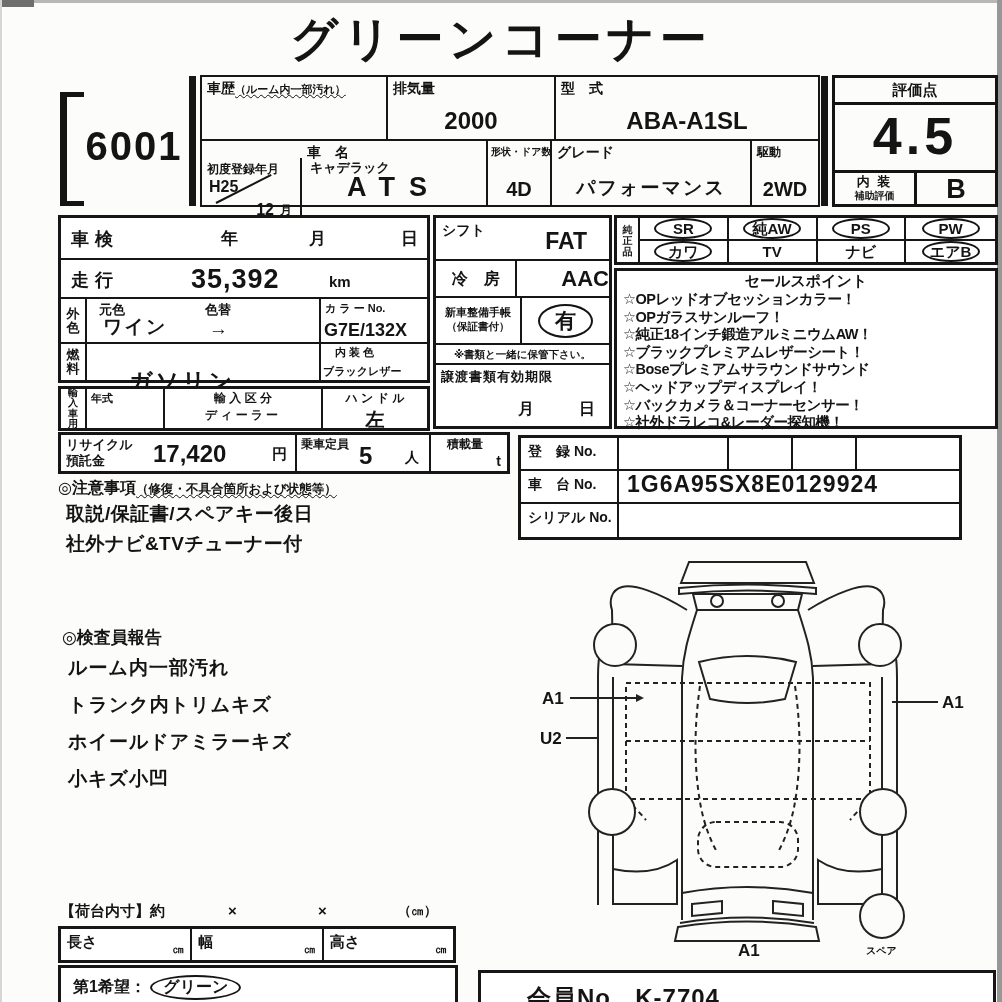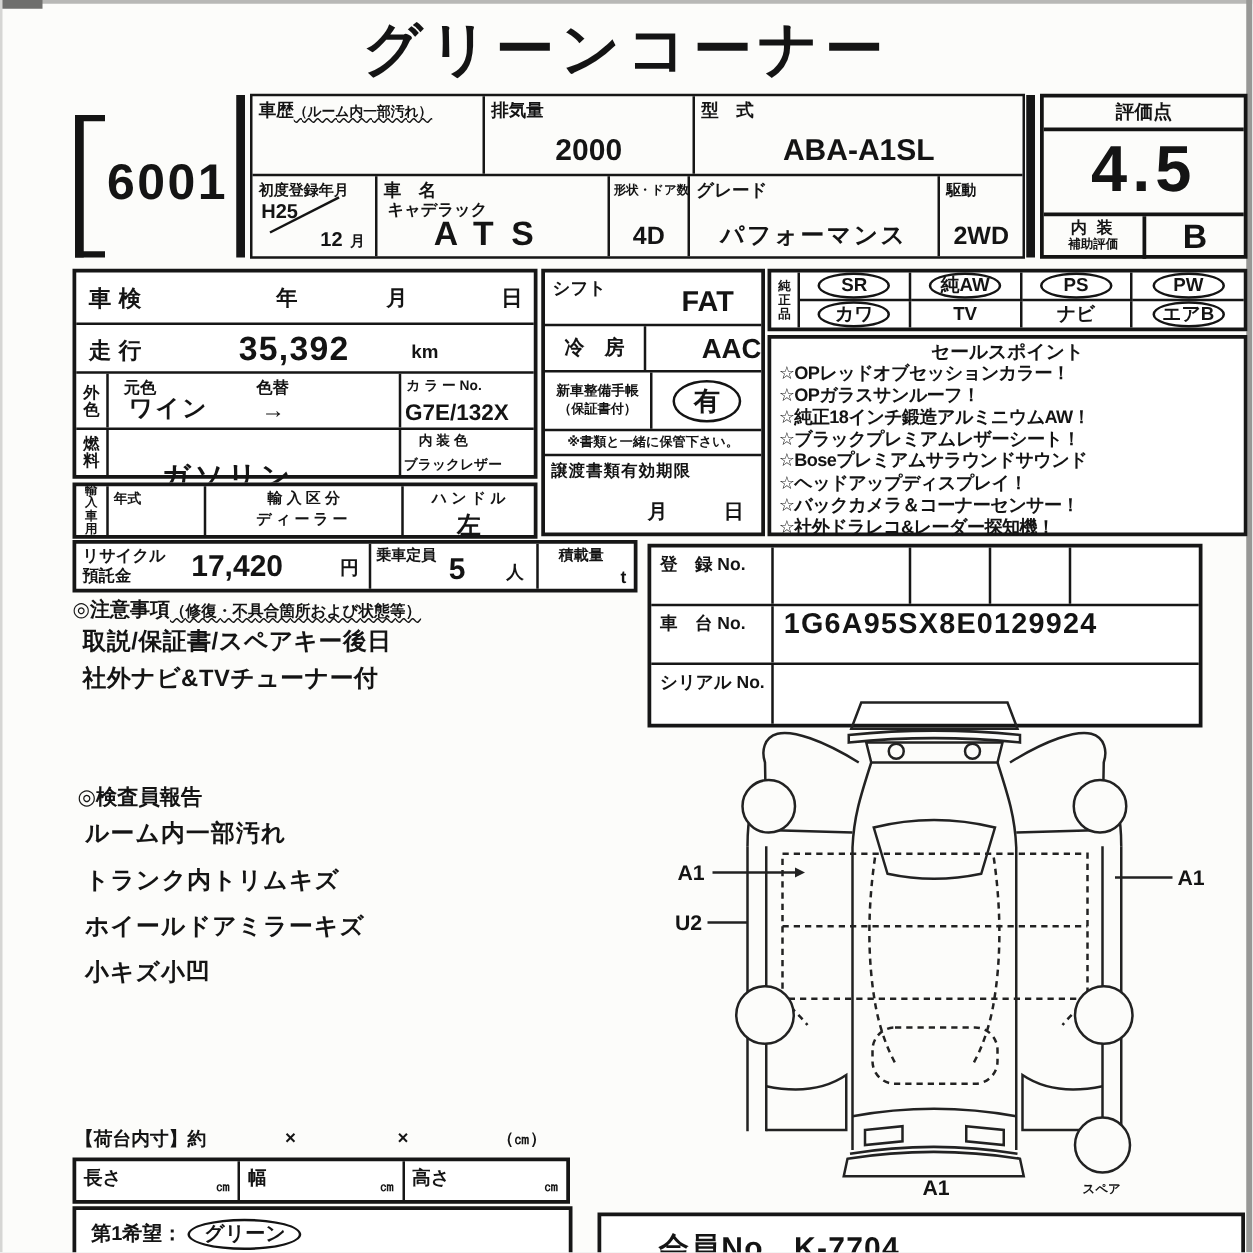--- a/index.html
+++ b/index.html
@@ -82,21 +82,21 @@
   .sales-item{font-size:14.5px;font-weight:700;line-height:17.6px;letter-spacing:-0.5px;white-space:nowrap;}
 
   
   .recycle{left:58px;top:432px;width:452px;height:42px;border:3px solid #161616;box-sizing:border-box;display:flex;background:#fff;}
   .rc1{width:234px;border-right:2px solid #161616;position:relative;}
   .rc2{width:132px;border-right:2px solid #161616;position:relative;}
   .rc3{flex:1;position:relative;}
 
   
   .regtable{left:518px;top:435px;width:444px;border:3px solid #161616;box-sizing:border-box;background:#fff;}
-  .regrow{display:flex;height:47px;border-bottom:2px solid #161616;box-sizing:border-box;}
+  .regrow{display:flex;height:33px;border-bottom:2px solid #161616;box-sizing:border-box;}
   .regrow:last-child{border-bottom:none;}
   .reg-lab{width:98px;border-right:2px solid #161616;font-size:14px;font-weight:700;line-height:27px;padding-left:7px;box-sizing:border-box;white-space:nowrap;}
   .reg-val{flex:1;display:flex;}
   .reg-sub{border-right:2px solid #161616;box-sizing:border-box;height:100%;}
   .vin{font-size:23px;font-weight:700;letter-spacing:1px;line-height:26px;padding-left:8px;}
 
   
   .notes{left:58px;top:478px;width:470px;}
   .notes-title{font-size:16px;font-weight:700;}
   .wavy{font-size:12.5px;text-decoration:underline;text-decoration-style:wavy;text-decoration-thickness:1px;}
@@ -150,21 +150,21 @@
       <div class="hc" style="width:168px;">
         <div class="hlab">排気量</div>
         <div class="hval">2000</div>
       </div>
       <div class="hc" style="flex:1;">
         <div class="hlab">型　式</div>
         <div class="hval">ABA-A1SL</div>
       </div>
     </div>
     <div class="hr">
-      <div class="hc" style="width:100px;">
+      <div class="hc" style="width:100px;margin-top:17px;">
         <div class="hlab" style="font-size:12px;">初度登録年月</div>
         <div class="slash"></div>
         <span class="fr-y">H25</span>
         <span class="fr-m">12</span>
         <span class="fr-ms">月</span>
       </div>
       <div class="hc" style="width:186px;">
         <div class="hlab">車　名</div>
         <div class="maker">キャデラック</div>
         <div class="carname">ATS</div>

